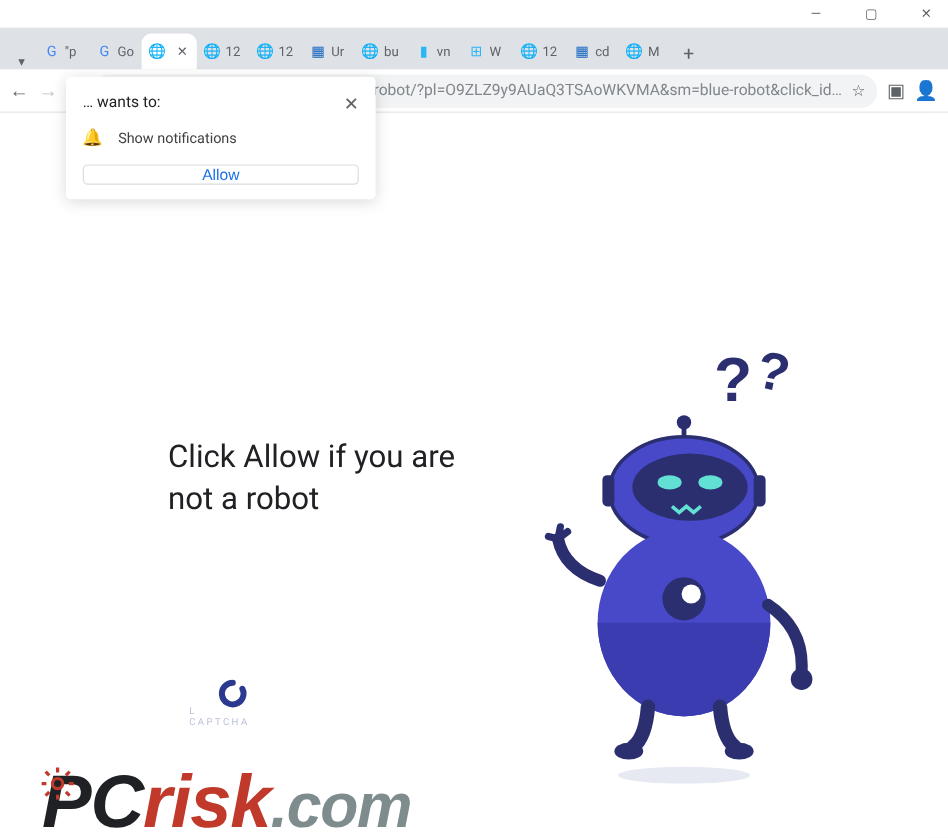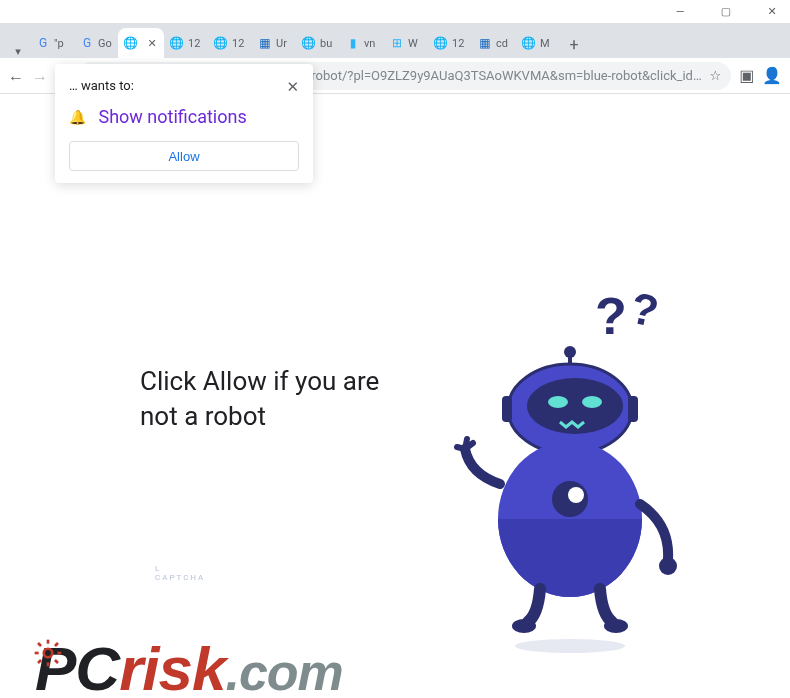--- a/index.html
+++ b/index.html
@@ -53,33 +53,33 @@
     .notif {
       position: absolute; left: 55px; top: 64px; width: 258px;
       background: #fff; box-shadow: 0 2px 12px rgba(0,0,0,.15);
       border-radius: 4px; padding: 14px 14px 12px 14px;
     }
     .notif-head { display:flex; justify-content:space-between; align-items:flex-start; }
     .notif-title { font-size:13px; color:#202124; }
     .notif-close { font-size:15px; color:#5f6368; cursor:pointer; }
     .notif-line { display:flex; align-items:center; gap:12px; margin-top:10px; }
     .bell { font-size:14px; color:#5f6368; }
-    .notif-text { font-size:18px; color:#6d28d9; }
-    .notif-btns { display:flex; gap:8px; margin-top:14px; }
+    .notif-text { font-size:12px; color:#404040; }
+    .notif-btns { display:flex; gap:8px; margin-top:14px;flex-direction:column; }
     .notif-btn { flex:1; height:30px; border:1px solid #dadce0; background:#fff; border-radius:4px;
       font-size:13px; color:#1a73e8; cursor:pointer; }
     
     .page { position:absolute; left:0; right:0; top:94px; bottom:0; background:#fff; }
     .hero-text {
       position:absolute; left:140px; top:270px; width:280px;
       font-size:26px; line-height:1.35; color:#202124; font-weight:400;
     }
     .robot-wrap{ position:absolute; left:420px; top:180px; width:300px; height:380px;}
-    .badge-c { position:absolute; left:155px; top:472px; width:40px; height:40px;
-      display:flex; flex-direction:row; align-items:flex-start; color:#2b3a8f;}
+    .badge-c { position:absolute; left:168px; top:472px; width:40px; height:40px;
+      display:flex; flex-direction:column; align-items:flex-end; color:#2b3a8f;}
     .badge-c svg{width:28px;height:28px;}
     .badge-label{ font-size:8px; letter-spacing:2px; color:#b8bfd8; margin-top:-2px;}
     .watermark{
       position:absolute; left:35px; bottom:-6px; font-size:62px; font-weight:700;
       color:#202124; letter-spacing:-1px; display:flex; align-items:baseline;
       font-style:italic; font-family: Arial, sans-serif;
     }
     .wm-p{ position:relative; }
     .wm-gear{ position:absolute; left:-3px; top:4px; width:32px; height:32px; color:#c0392b; }
     .wm-risk{ color:#c0392b; }

